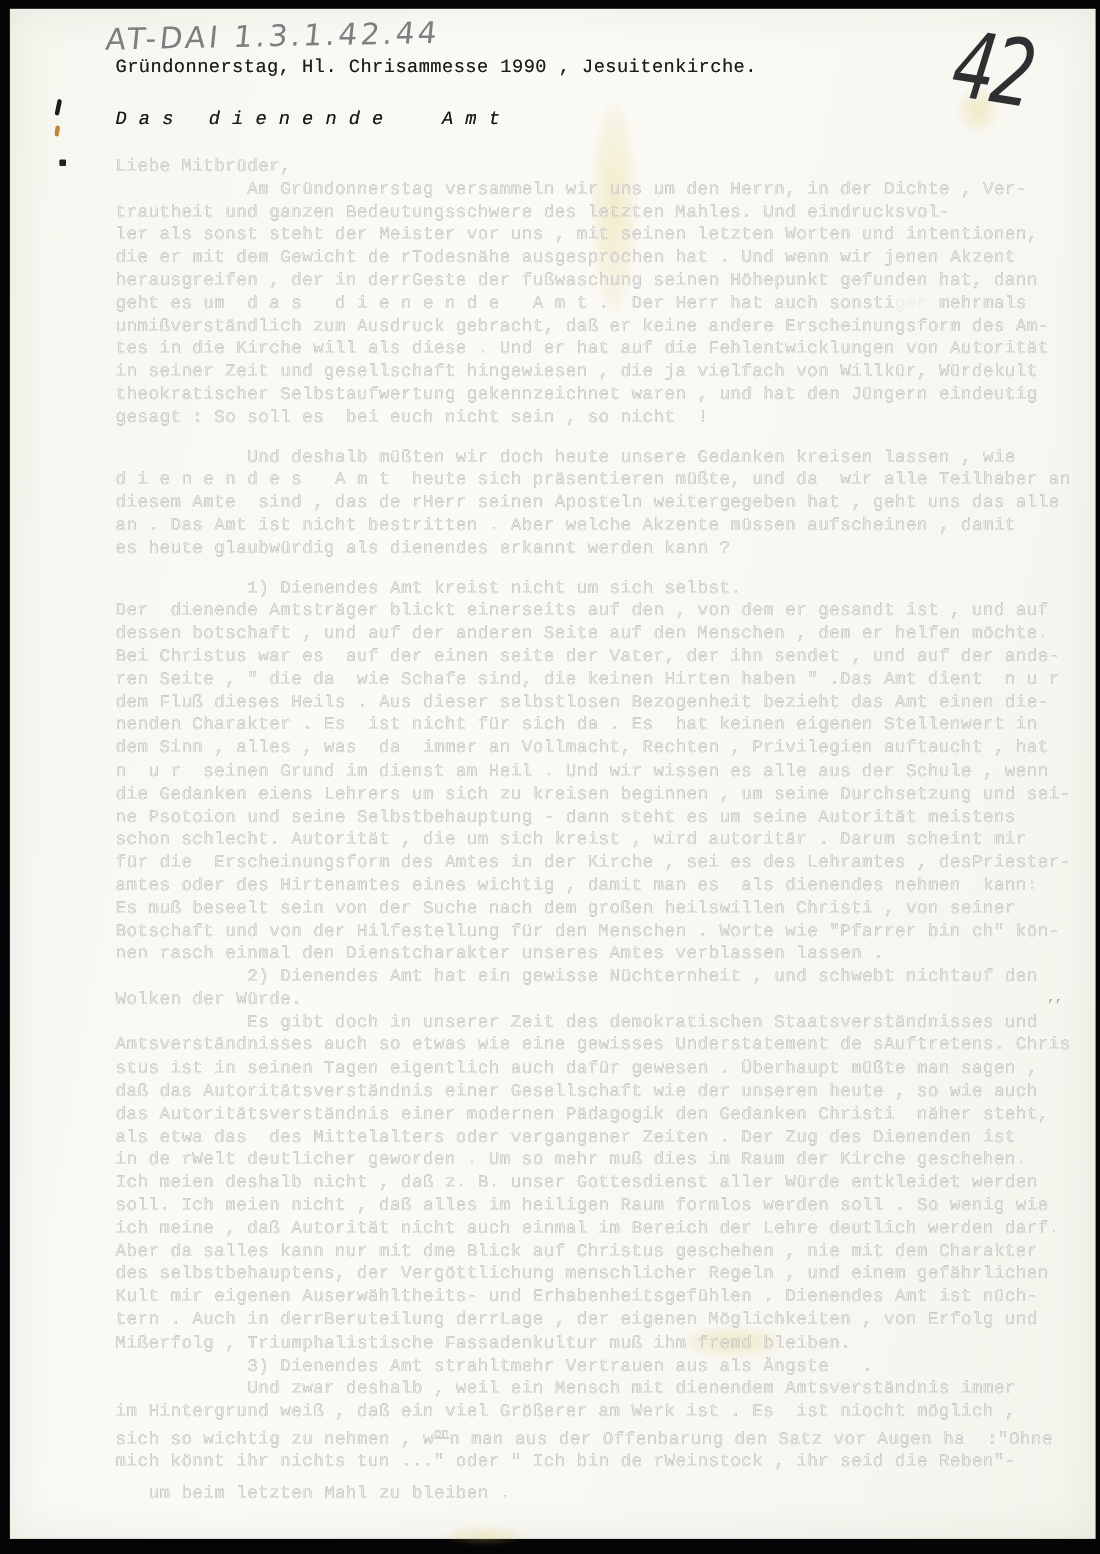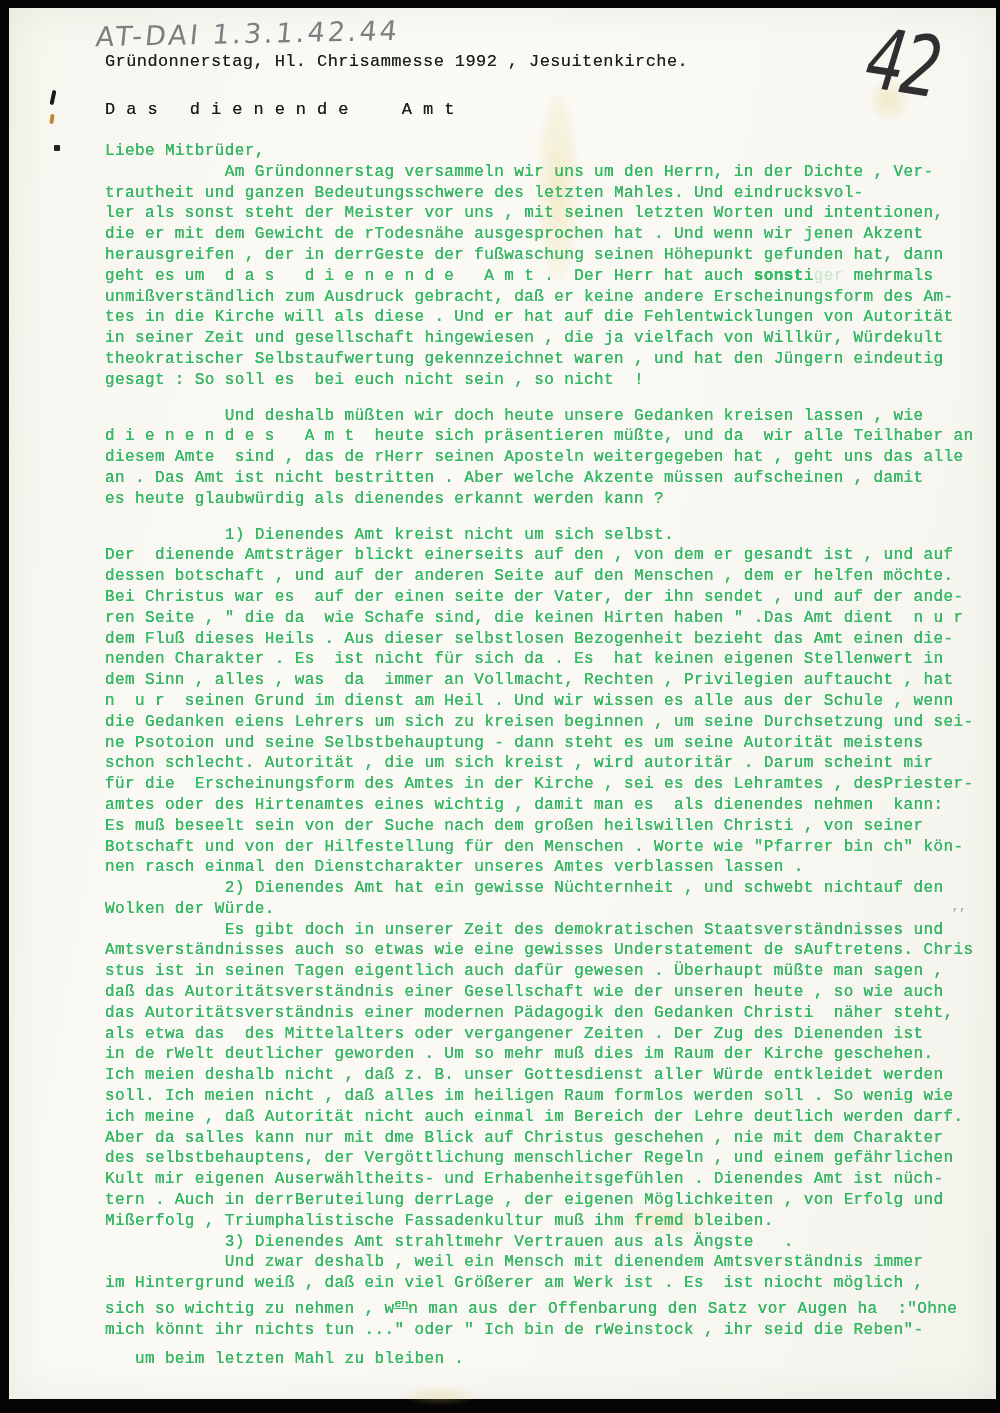--- a/index.html
+++ b/index.html
@@ -39,56 +39,57 @@
   }
   #header-line{
     position:absolute;left:105px;top:52px;
     font-size:17px;color:#1d1d1d;white-space:pre;letter-spacing:.4px;
     text-shadow:0 0 .4px rgba(25,25,25,.7);
   }
   #document-title{
     position:absolute;left:105px;top:100px;
     font-size:17px;color:#1b1b1b;white-space:pre;letter-spacing:.4px;
     text-shadow:0 0 .5px rgba(25,25,25,.8);
+    font-style:italic;
   }
   .margin-mark{position:absolute;background:#1c1c1c;}
   #margin-mark-1{left:51px;top:90px;width:4px;height:15px;border-radius:2px;transform:rotate(12deg);}
   #margin-mark-2{left:50px;top:114px;width:4px;height:10px;border-radius:2px;transform:rotate(8deg);
     background:#c2863b;}
   #margin-mark-3{left:54px;top:145px;width:6px;height:6px;border-radius:1px;background:#222;}
   #edge-artifact{position:absolute;left:952px;top:900px;font-size:12px;color:#9a978e;}
 
   #document-body{
     position:absolute;left:105px;top:141px;right:18px;
     font-size:16px;line-height:20.8px;letter-spacing:.38px;
-    color:#22c55e;white-space:pre;
+    color:#e5e5e5;white-space:pre;
     text-shadow:0 0 .4px rgba(25,25,25,.65);
   }
   .line{min-height:20.8px;}
   .u{text-underline-offset:4px;text-decoration-thickness:1.5px;}
   .fade{opacity:.22;}
-  .dark{font-weight:bold;}
+  .dark{font-weight:normal;}
   .sup{font-size:.72em;vertical-align:super;letter-spacing:0;text-decoration:underline;}
 </style>
 </head>
 <body>
 
 <div id="scan-frame">
   <div id="paper">
     <div id="stain-1" class="stain"></div>
     <div id="stain-2" class="stain"></div>
     <div id="stain-3" class="stain"></div>
     <div id="stain-4" class="stain"></div>
   </div>
 
   <div id="archival-ref">AT-DAI 1.3.1.42.44</div>
 
   <div id="page-number">42</div>
 
-  <div id="header-line">Gründonnerstag, Hl. Chrisammesse 1992 , Jesuitenkirche.</div>
+  <div id="header-line">Gründonnerstag, Hl. Chrisammesse 1990 , Jesuitenkirche.</div>
 
   <div id="document-title">D a s   d i e n e n d e     A m t</div>
 
   <div id="margin-mark-1" class="margin-mark"></div>
   <div id="margin-mark-2" class="margin-mark"></div>
   <div id="margin-mark-3" class="margin-mark"></div>
   <div id="edge-artifact">,,</div>
 
   <div id="document-body"><div><div class="line"><span>Liebe Mitbrüder,</span></div><div class="line"><span>            Am Gründonnerstag versammeln wir uns um den Herrn, in der Dichte , Ver-</span></div><div class="line"><span>trautheit und ganzen Bedeutungsschwere des letzten Mahles. Und eindrucksvol-</span></div><div class="line"><span>ler als sonst steht der Meister vor uns , mit seinen letzten Worten und intentionen,</span></div><div class="line"><span>die er mit dem Gewicht de rTodesnähe ausgesprochen hat . Und wenn wir jenen Akzent</span></div><div class="line"><span>herausgreifen , der in derrGeste der fußwaschung seinen Höhepunkt gefunden hat, dann</span></div><div class="line"><span>geht es um  d a s   d i e n e n d e   A m t .  Der Herr hat auch </span><span class="dark">sonst</span><span>i</span><span class="fade">ger</span><span> mehrmals</span></div><div class="line"><span>unmißverständlich zum Ausdruck gebracht, daß er keine andere Erscheinungsform des Am-</span></div><div class="line"><span>tes in die Kirche will als diese . Und er hat auf die Fehlentwicklungen von Autorität</span></div><div class="line"><span>in seiner Zeit und gesellschaft hingewiesen , die ja vielfach von Willkür, Würdekult</span></div><div class="line"><span>theokratischer Selbstaufwertung gekennzeichnet waren , und hat den Jüngern eindeutig</span></div><div class="line"><span>gesagt : So soll es  bei euch nicht sein , so nicht  !</span></div></div><div style="margin-top: 15px;"><div class="line"><span>            Und deshalb müßten wir doch heute unsere Gedanken kreisen lassen , wie</span></div><div class="line"><span>d i e n e n d e s   A m t  heute sich präsentieren müßte, und da  wir alle Teilhaber an</span></div><div class="line"><span>diesem Amte  sind , das de rHerr seinen Aposteln weitergegeben hat , geht uns das alle</span></div><div class="line"><span>an . Das Amt ist nicht bestritten . Aber welche Akzente müssen aufscheinen , damit</span></div><div class="line"><span>es heute glaubwürdig als dienendes erkannt werden kann ?</span></div></div><div style="margin-top: 15px;"><div class="line"><span>            1) </span><span class="u">Dienendes Amt kreist nicht um sich selbst.</span></div></div><div><div class="line"><span>Der  dienende Amtsträger blickt einerseits auf den , von dem er gesandt ist , und auf</span></div><div class="line"><span>dessen botschaft , und auf der anderen Seite auf den Menschen , dem er helfen möchte.</span></div><div class="line"><span>Bei Christus war es  auf der einen seite der Vater, der ihn sendet , und auf der ande-</span></div><div class="line"><span>ren Seite , " die da  wie Schafe sind, die keinen Hirten haben " .Das Amt dient  n u r</span></div><div class="line"><span>dem Fluß dieses Heils . Aus dieser selbstlosen Bezogenheit bezieht das Amt einen die-</span></div><div class="line"><span>nenden Charakter . Es  ist nicht für sich da . Es  hat keinen eigenen Stellenwert in</span></div><div class="line"><span>dem Sinn , alles , was  da  immer an Vollmacht, Rechten , Privilegien auftaucht , hat</span></div><div class="line"><span>n  u r  seinen Grund im dienst am Heil . Und wir wissen es alle aus der Schule , wenn</span></div><div class="line"><span>die Gedanken eiens Lehrers um sich zu kreisen beginnen , um seine Durchsetzung und sei-</span></div><div class="line"><span>ne Psotoion und seine Selbstbehauptung - dann steht es um seine Autorität meistens</span></div><div class="line"><span>schon schlecht. Autorität , die um sich kreist , wird autoritär . Darum scheint mir</span></div><div class="line"><span>für die  Erscheinungsform des Amtes in der Kirche , sei es des Lehramtes , desPriester-</span></div><div class="line"><span>amtes oder des Hirtenamtes eines wichtig , damit man es  als dienendes nehmen  kann:</span></div><div class="line"><span>Es muß beseelt sein von der Suche nach dem großen heilswillen Christi , von seiner</span></div><div class="line"><span>Botschaft und von der Hilfestellung für den Menschen . Worte wie "Pfarrer bin ch" kön-</span></div><div class="line"><span>nen rasch einmal den Dienstcharakter unseres Amtes verblassen lassen .</span></div></div><div><div class="line"><span>            2) </span><span class="u">Dienendes Amt hat ein gewisse Nüchternheit , und schwebt nichtauf den</span></div><div class="line"><span class="u">Wolken der Würde.</span></div></div><div><div class="line"><span>            Es gibt doch in unserer Zeit des demokratischen Staatsverständnisses und</span></div><div class="line"><span>Amtsverständnisses auch so etwas wie eine gewisses Understatement de sAuftretens. Chris</span></div><div class="line"><span>stus ist in seinen Tagen eigentlich auch dafür gewesen . Überhaupt müßte man sagen ,</span></div><div class="line"><span>daß das Autoritätsverständnis einer Gesellschaft wie der unseren heute , so wie auch</span></div><div class="line"><span>das Autoritätsverständnis einer modernen Pädagogik den Gedanken Christi  näher steht,</span></div><div class="line"><span>als etwa das  des Mittelalters oder vergangener Zeiten . Der Zug des Dienenden ist</span></div><div class="line"><span>in de rWelt deutlicher geworden . Um so mehr muß dies im Raum der Kirche geschehen.</span></div><div class="line"><span>Ich meien deshalb nicht , daß z. B. unser Gottesdienst aller Würde entkleidet werden</span></div><div class="line"><span>soll. Ich meien nicht , daß alles im heiligen Raum formlos werden soll . So wenig wie</span></div><div class="line"><span>ich meine , daß Autorität nicht auch einmal im Bereich der Lehre deutlich werden darf.</span></div><div class="line"><span>Aber da salles kann nur mit dme Blick auf Christus geschehen , nie mit dem Charakter</span></div><div class="line"><span>des selbstbehauptens, der Vergöttlichung menschlicher Regeln , und einem gefährlichen</span></div><div class="line"><span>Kult mir eigenen Auserwähltheits- und Erhabenheitsgefühlen . Dienendes Amt ist nüch-</span></div><div class="line"><span>tern . Auch in derrBeruteilung derrLage , der eigenen Möglichkeiten , von Erfolg und</span></div><div class="line"><span>Mißerfolg , Triumphalistische Fassadenkultur muß ihm fremd bleiben.</span></div></div><div><div class="line"><span>            3) </span><span class="u">Dienendes Amt strahltmehr Vertrauen aus als Ängste  </span><span> .</span></div></div><div><div class="line"><span>            Und zwar deshalb , weil ein Mensch mit dienendem Amtsverständnis immer</span></div><div class="line"><span>im Hintergrund weiß , daß ein viel Größerer am Werk ist . Es  ist niocht möglich ,</span></div><div class="line"><span>sich so wichtig zu nehmen , w</span><span class="sup">en</span><span>n man aus der Offenbarung den Satz vor Augen ha  :"Ohne</span></div><div class="line"><span>mich könnt ihr nichts tun ..." oder " Ich bin de rWeinstock , ihr seid die Reben"-</span></div></div><div style="margin-top: 8px;"><div class="line"><span>   um beim letzten Mahl zu bleiben .</span></div></div></div>
 </div>

